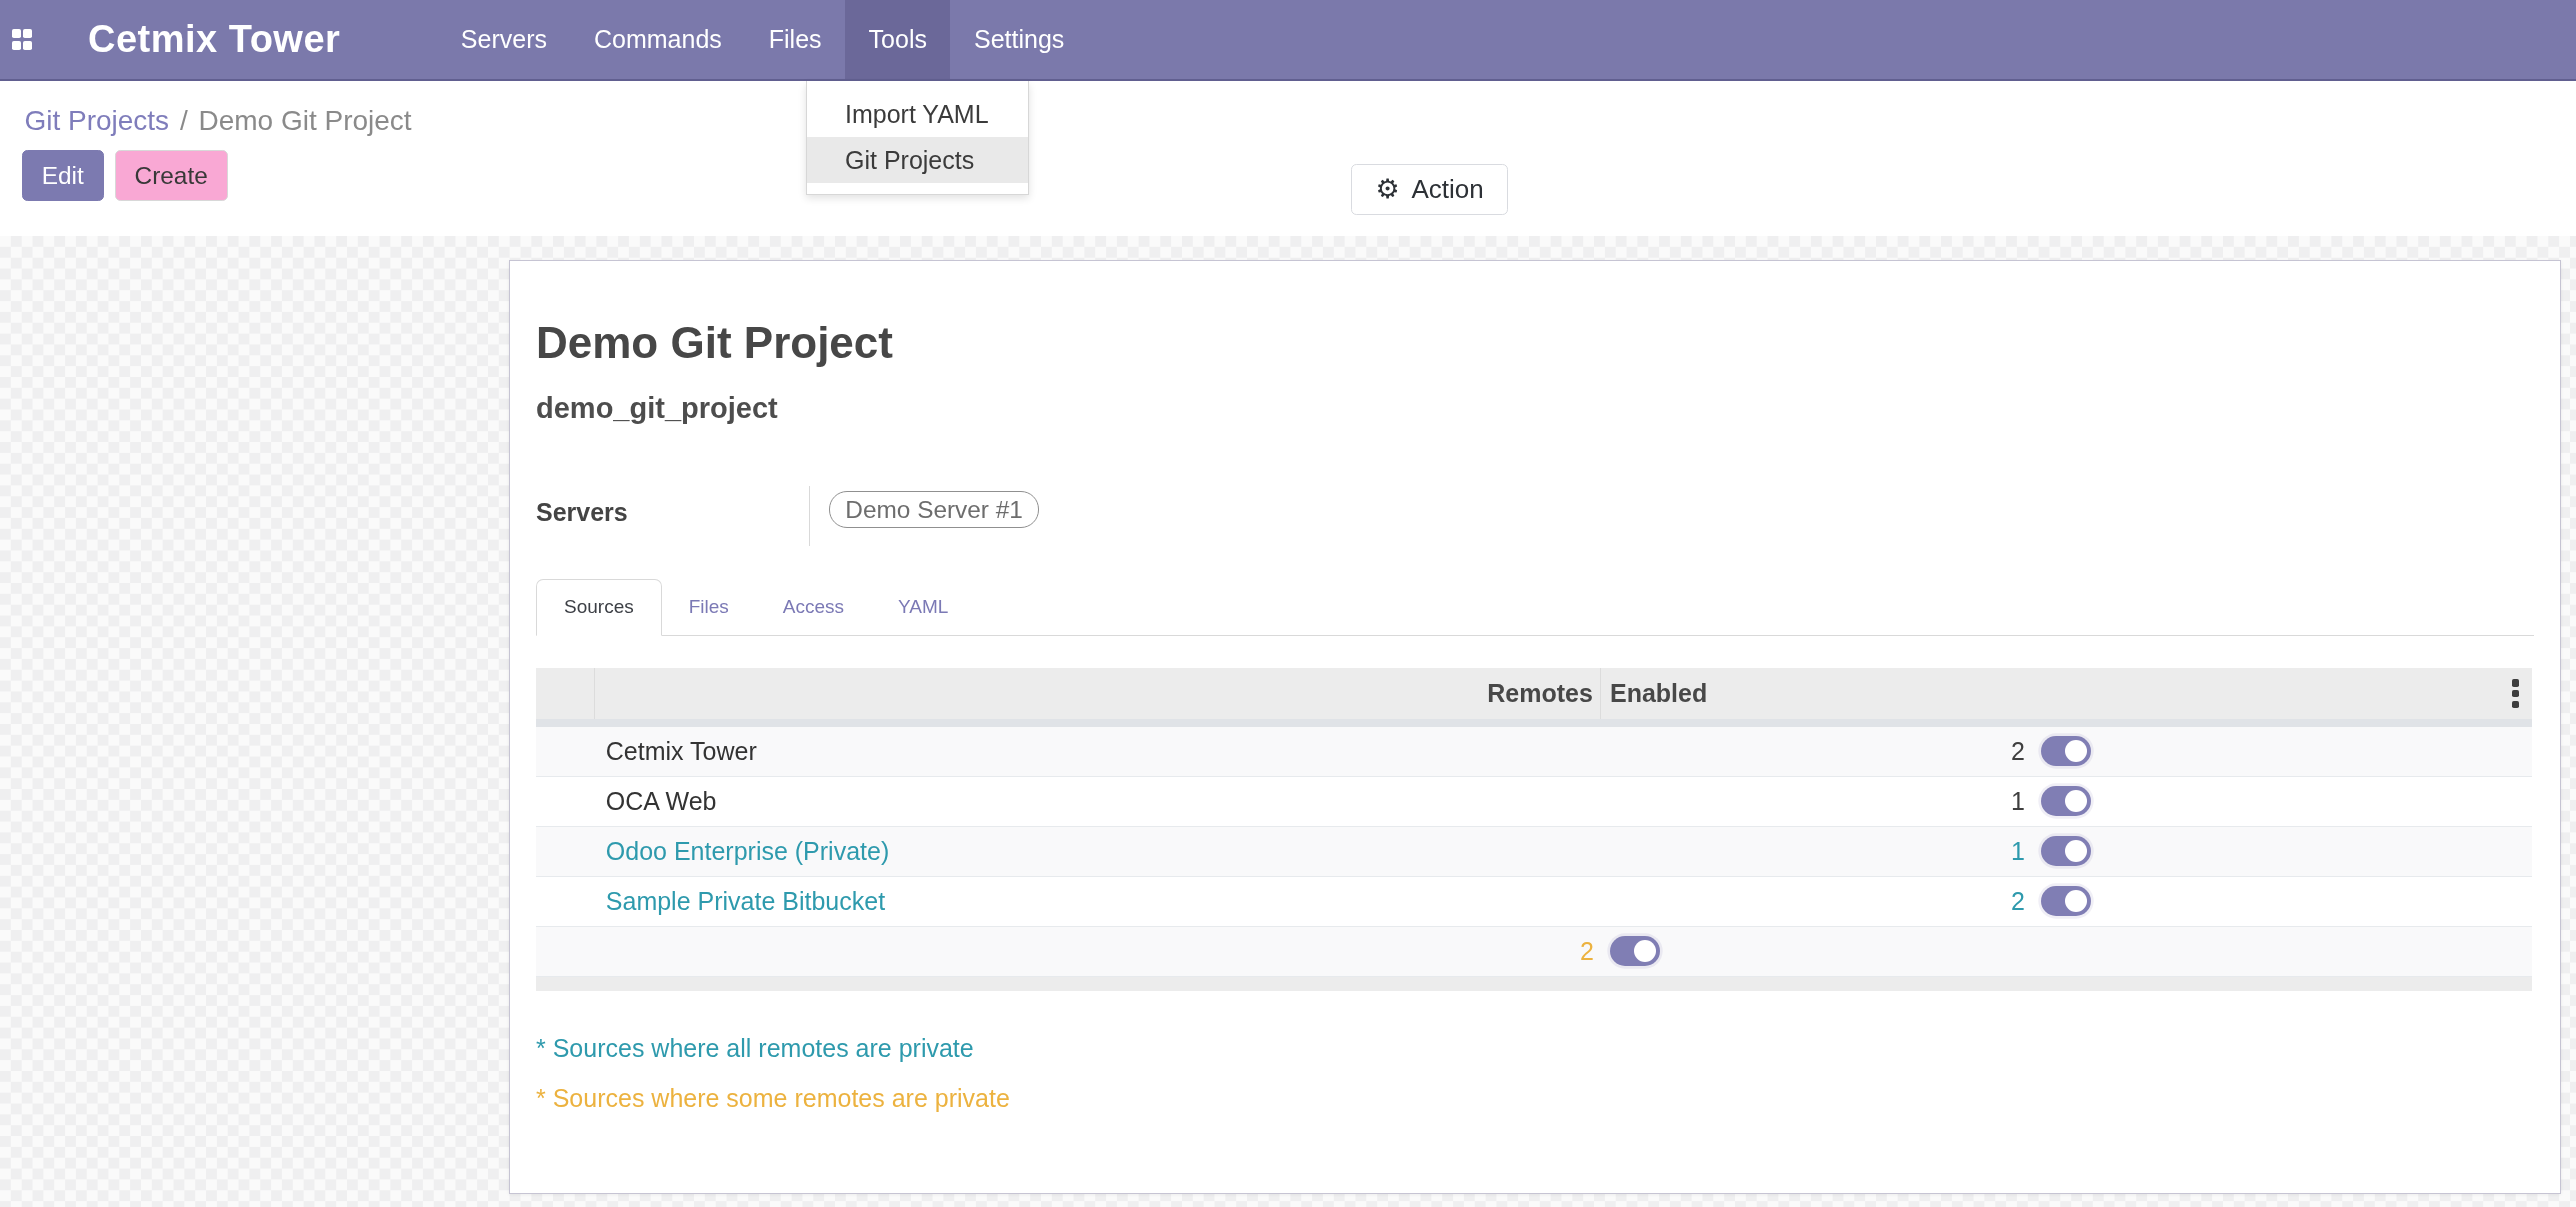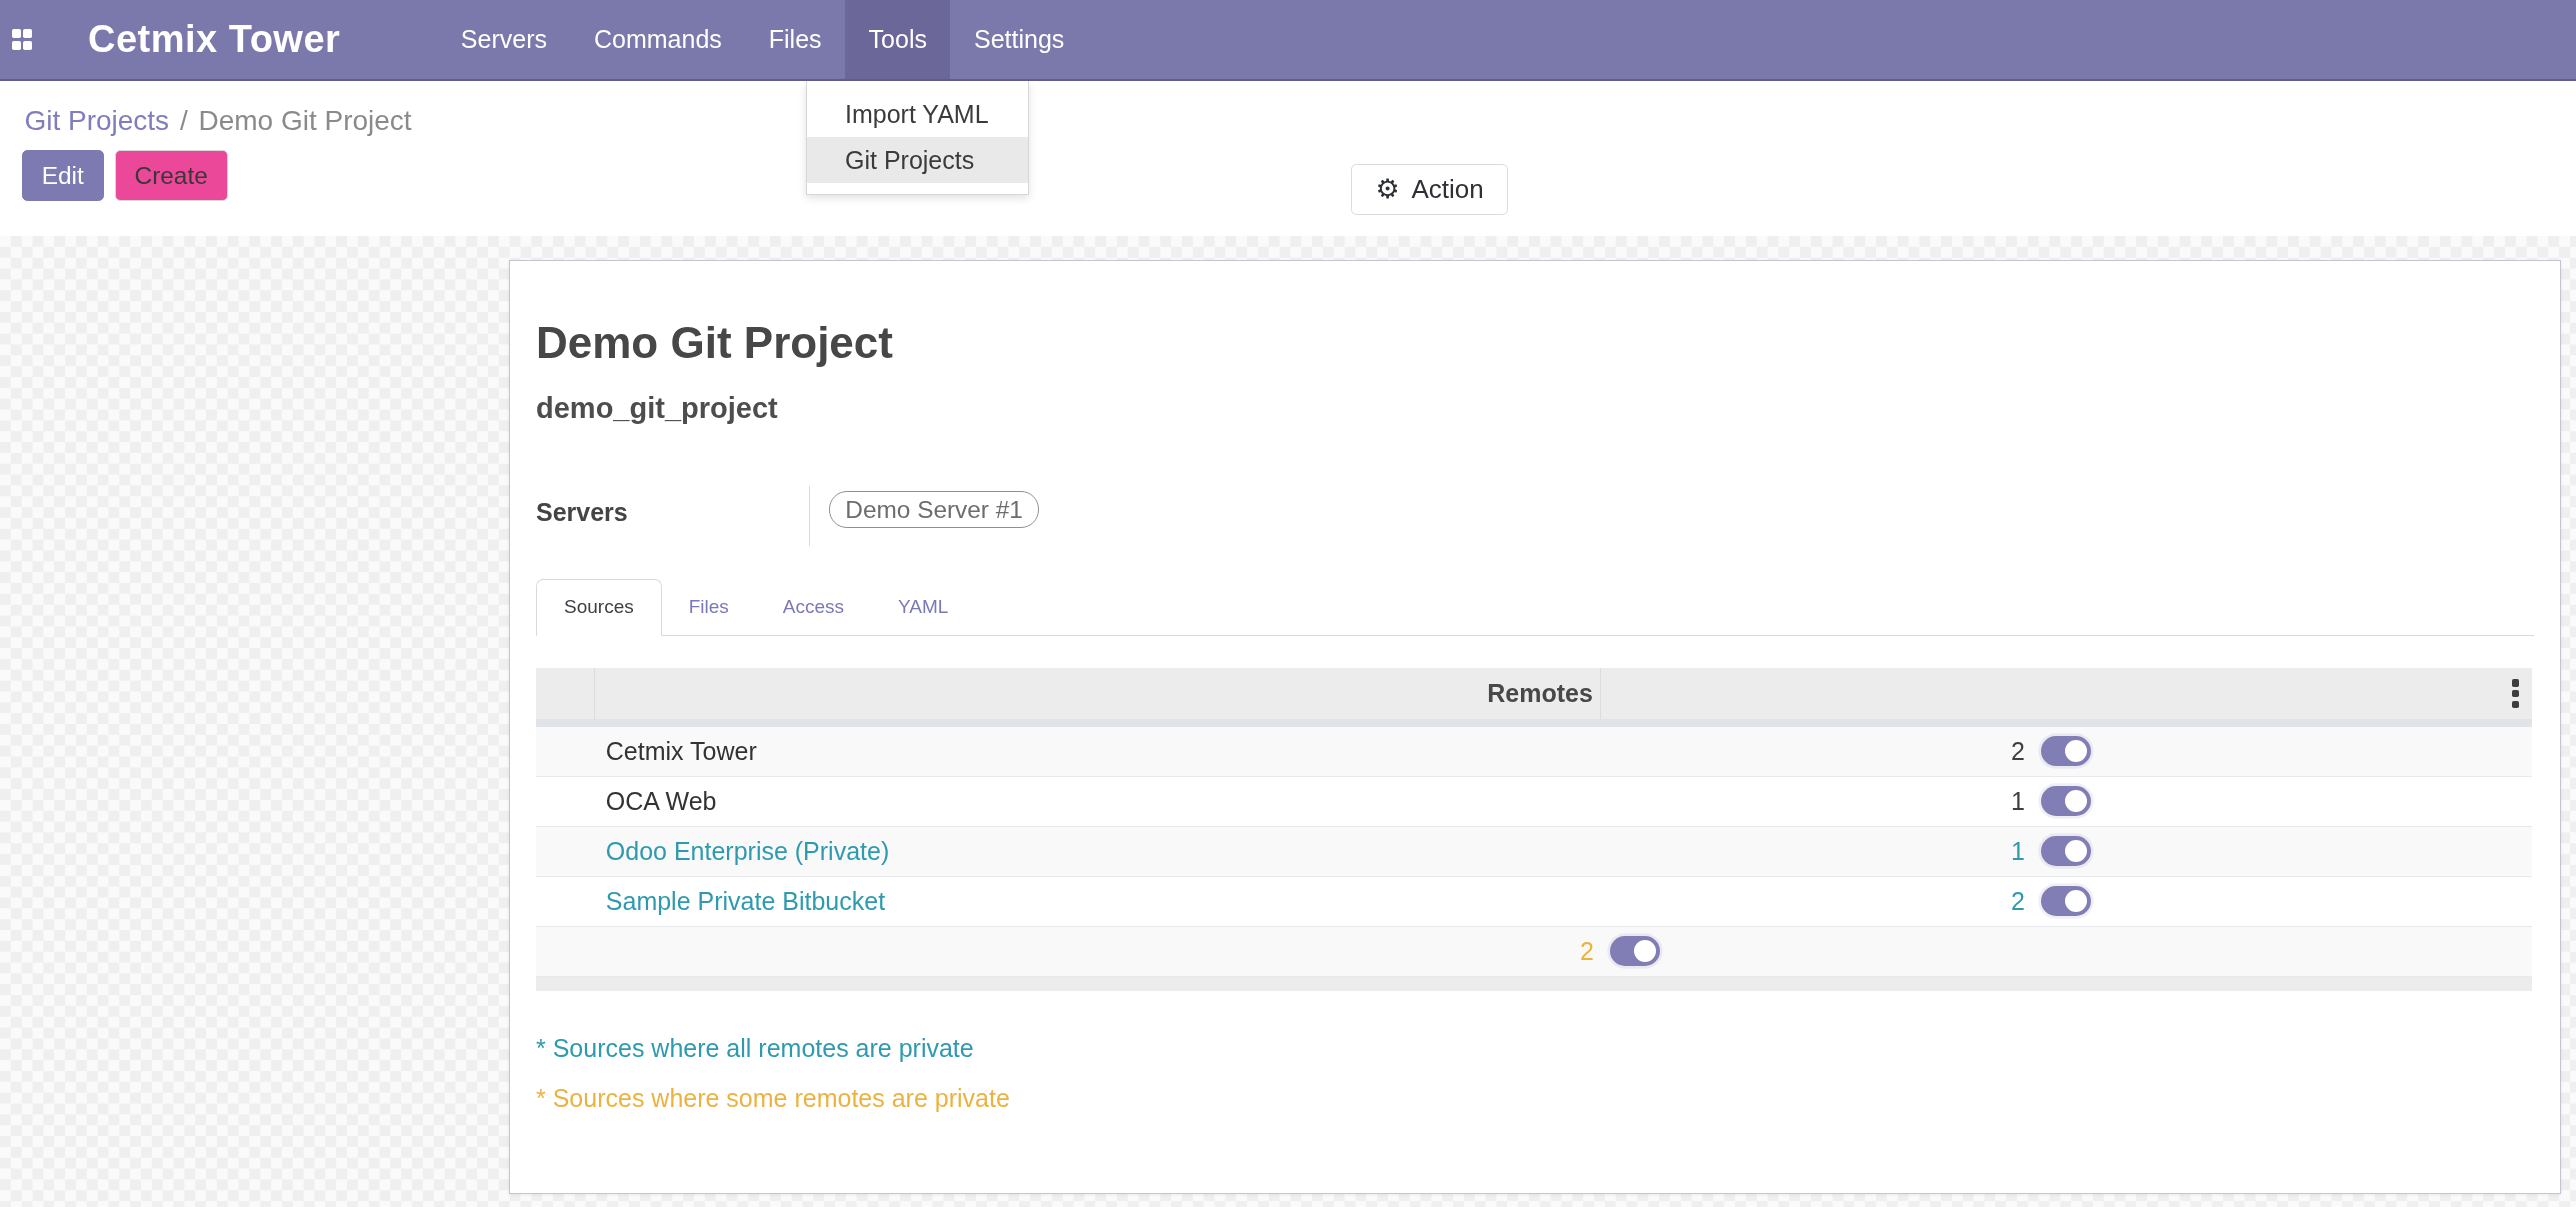--- a/index.html
+++ b/index.html
@@ -44,21 +44,21 @@
   
   .control-panel { background:#fff; height:155px; position:relative; padding-left:24.4px; }
   .breadcrumb { padding-top:23.5px; font-size:28px; display:flex; gap:10.8px; align-items:baseline; }
   .breadcrumb .parent { color:#7f7dbb; cursor:pointer; }
   .breadcrumb .sep { color:#8a8a8a; }
   .breadcrumb .current { color:#8a8a8a; }
   .cp-buttons { margin-top:13.5px; margin-left:-2.7px; display:flex; gap:10.8px; }
   .btn { font-size:24.4px; height:51px; border-radius:5.4px; display:inline-flex;
          align-items:center; padding:0 19px; cursor:pointer; }
   .btn-primary { background:#7c7ab0; color:#fff; border:0.9px solid #7c7ab0; }
-  .btn-default { background:#ec4899; color:#383838; border:0.9px solid #d8d8d8; }
+  .btn-default { background:#f9a8d4; color:#383838; border:0.9px solid #d8d8d8; }
   .action-btn {
     position:absolute; left:1351px; top:83px; height:51px;
     background:#fff; border:0.9px solid #d9dbe0; border-radius:5.4px;
     display:flex; align-items:center; gap:11.7px; padding:0 23.5px;
     font-size:26px; color:#2d3136; cursor:pointer;
   }
   .gear { font-size:27px; line-height:1; }
 
   
   .content {
@@ -193,20 +193,21 @@
       <div class="tab active">Sources</div>
       <div class="tab">Files</div>
       <div class="tab">Access</div>
       <div class="tab">YAML</div>
     </div>
 
     <div class="table">
       <div class="t-header">
         <div class="hc hc-sel"></div>
         <div class="hc hc-remotes">Remotes</div>
+        <div class="hc hc-enabled">Enabled</div>
         <div class="kebab">
             <span></span>
             <span></span>
             <span></span>
           </div>
       </div>
       <div class="t-shadow"></div>
 
       <div class="t-row">
         <div></div>

